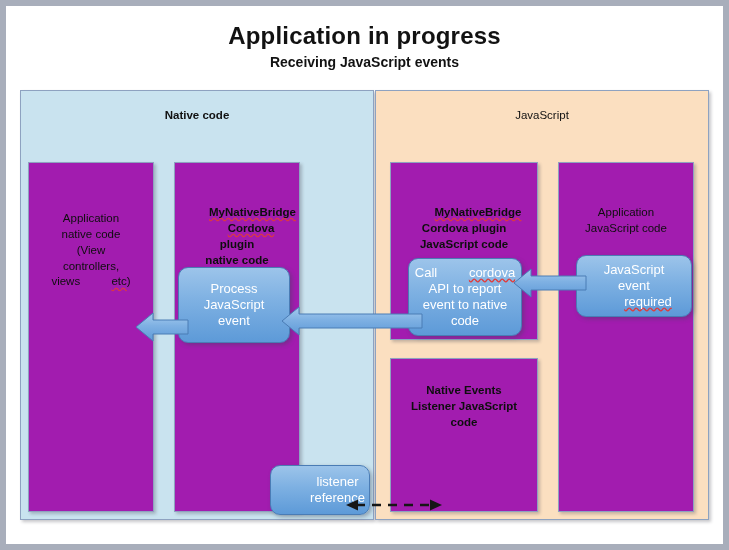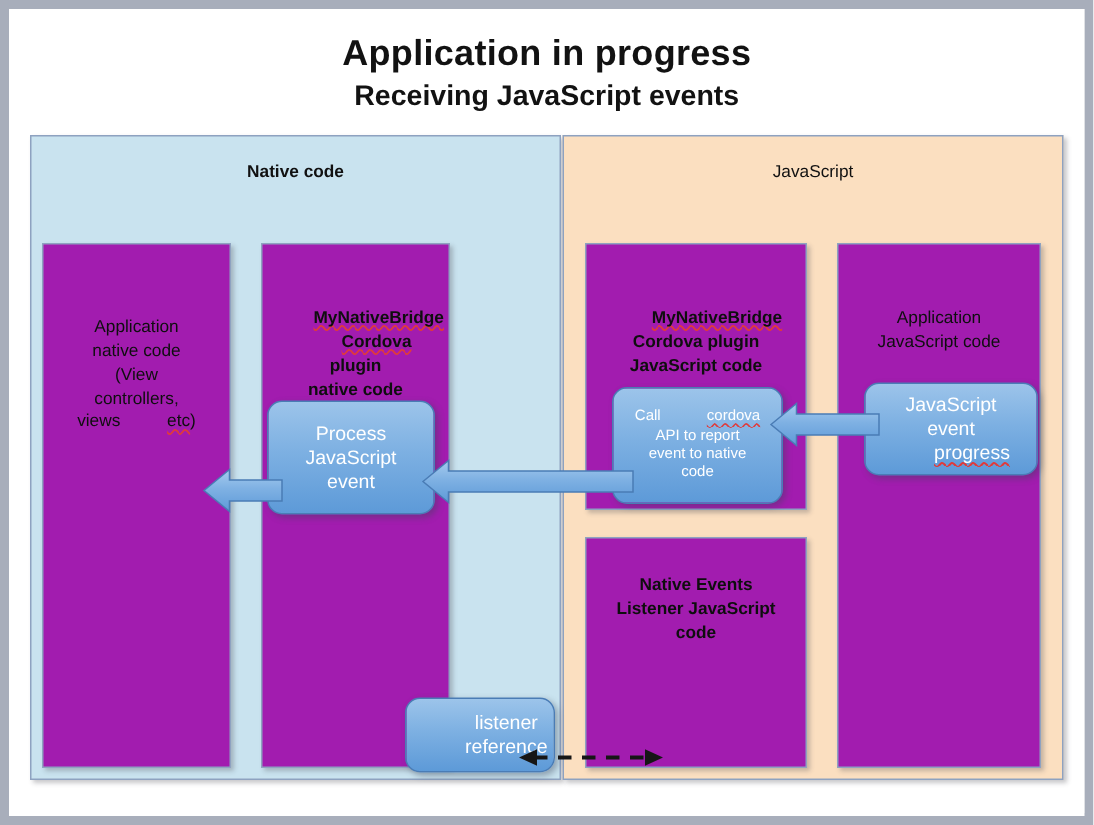--- a/index.html
+++ b/index.html
@@ -36,21 +36,21 @@
     text-align: center;
   }
   .main-title {
     font-size: 24px;
     font-weight: bold;
     color: #121212;
     letter-spacing: 0.2px;
     line-height: 1.15;
   }
   .sub-title {
-    font-size: 19px;
+    font-size: 14px;
     font-weight: bold;
     color: #121212;
     margin-top: 4px;
     line-height: 1.15;
   }
 
   
   .panel {
     position: absolute;
     box-sizing: border-box;
@@ -117,21 +117,21 @@
     box-shadow: 2px 2px 4px rgba(60,70,90,0.42);
     color: #ffffff;
     font-size: 13px;
     line-height: 1.22;
     display: flex;
     align-items: center;
     justify-content: center;
     text-align: center;
     padding: 2px 4px;
   }
-  .pbox.small { font-size: 10px; line-height: 1.24; }
+  .pbox.small { font-size: 13px; line-height: 1.24; }
 
   .box-update-ui  { left: 28px;  top: 301px; width: 110px; height: 72px; }
   .box-process    { left: 172px; top: 261px; width: 112px; height: 76px; text-align: center; }
   .box-call-cord  { left: 402px; top: 252px; width: 114px; height: 78px; }
   .box-js-event   { left: 570px; top: 249px; width: 116px; height: 62px; }
   .box-listener   { left: 264px; top: 459px; width: 100px; height: 50px; justify-content: flex-end; }
 
   
   .arrow-left { position: absolute; }
   .arrow-left svg { display: block; overflow: visible; }
@@ -211,21 +211,21 @@
 
     <div class="pbox box-process">
       <span>Process<br>JavaScript<br>event</span>
     </div>
 
     <div class="pbox small box-call-cord">
       <span>Call <span class="sq">cordova</span><br>API to report<br>event to native<br>code</span>
     </div>
 
     <div class="pbox box-js-event">
-      <span>JavaScript<br>event <span class="sq">progress</span></span>
+      <span>JavaScript<br>event <span class="sq">required</span></span>
     </div>
 
     <div class="pbox box-listener">
       <span>listener<br>reference</span>
     </div>
 
     <div class="arrow-left arr-a">
       <svg viewBox="0 0 52 34" width="52" height="34">
         <defs>
           <linearGradient id="ag1" x1="0" y1="0" x2="0" y2="1">

